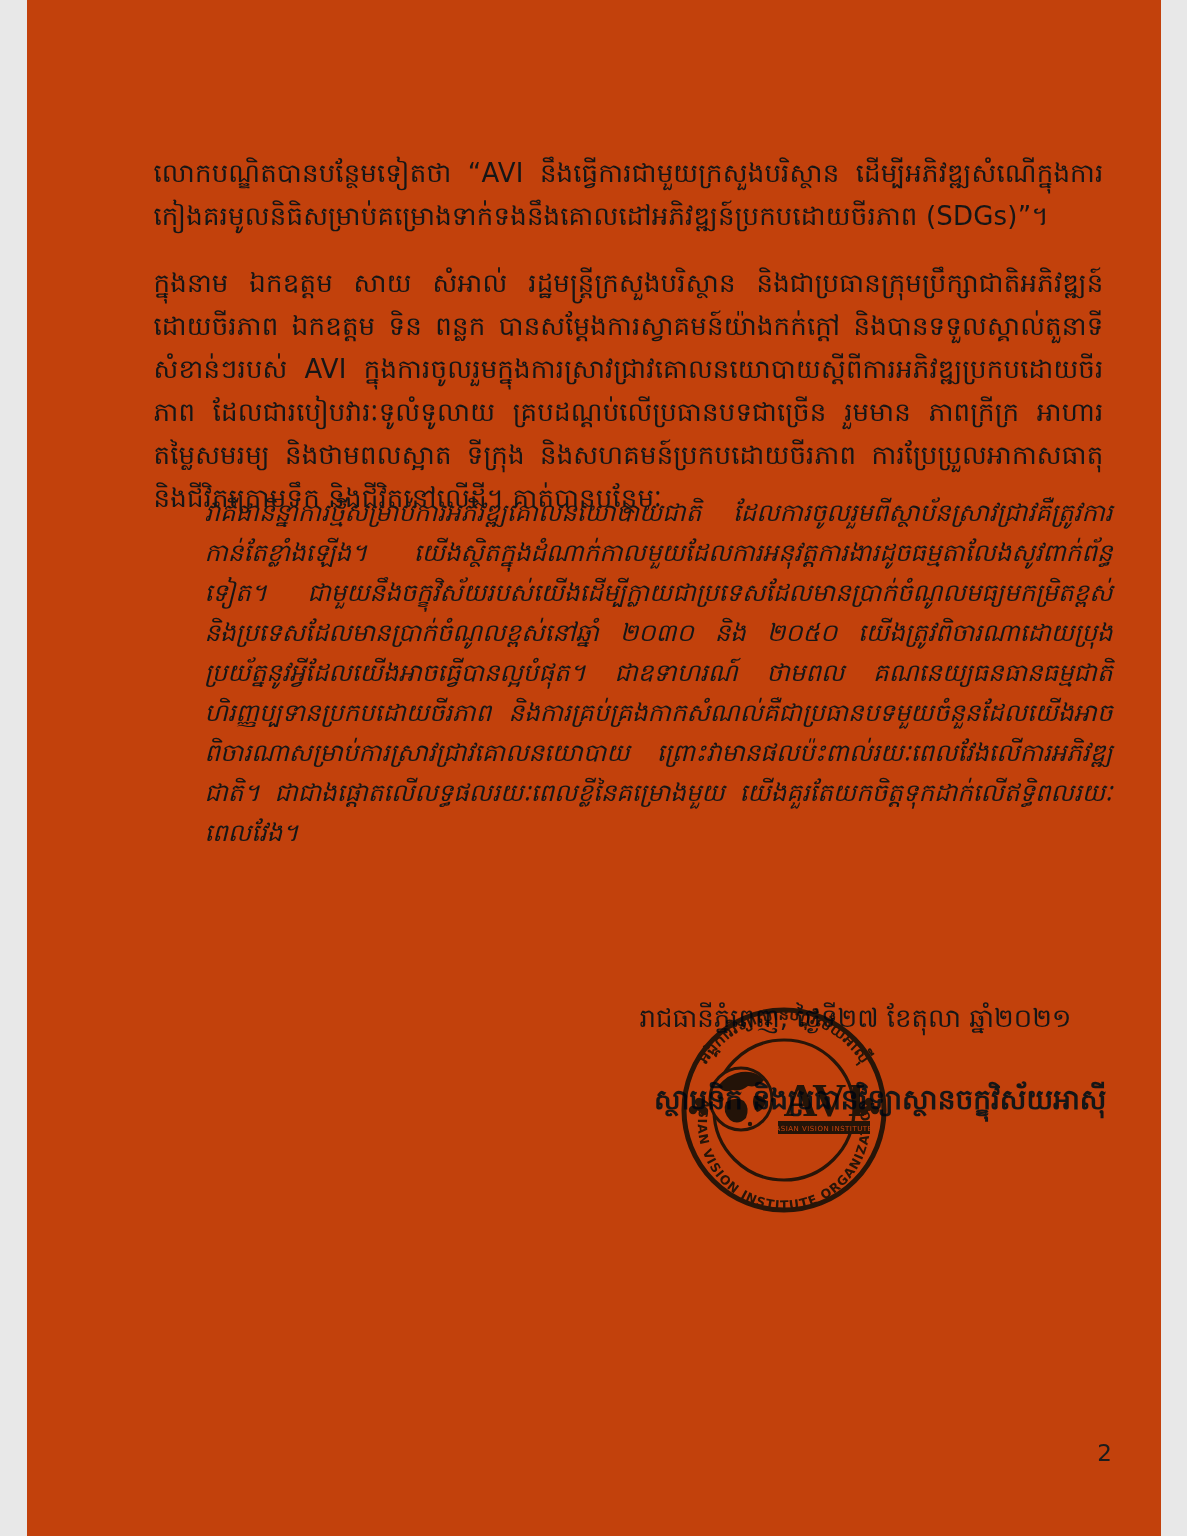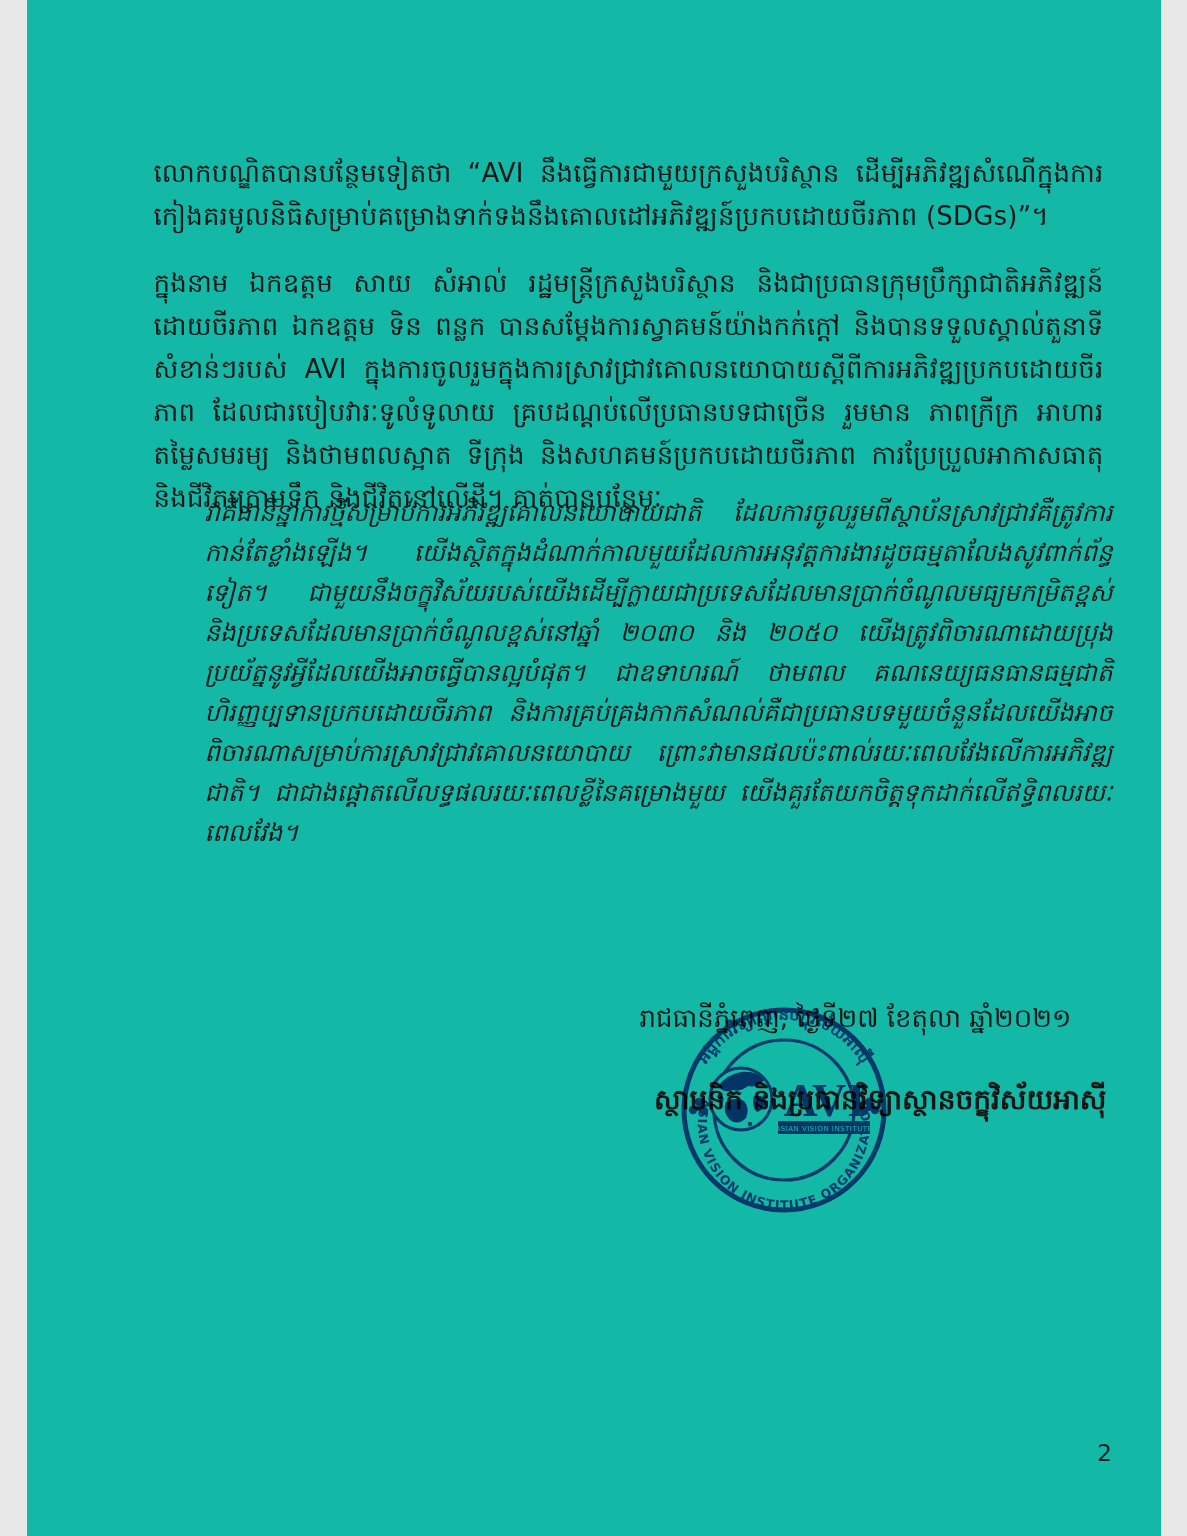--- a/index.html
+++ b/index.html
@@ -1,19 +1,19 @@
 <!DOCTYPE html>
 <html><head>
 <meta charset="utf-8">
 <style>
   html,body{margin:0;padding:0;background:#e8e8e8;}
   .page{
     position:relative;
     width:1134px;height:1536px;
-    background:#14b8a6;
+    background:#c2410c;
     margin:0 auto;
     font-family:"DejaVu Sans",sans-serif;
     color:#161616;
     overflow:hidden;
   }
   .para{
     position:absolute;
     left:127px;width:950px;
     margin:0;
     font-size:26px;

